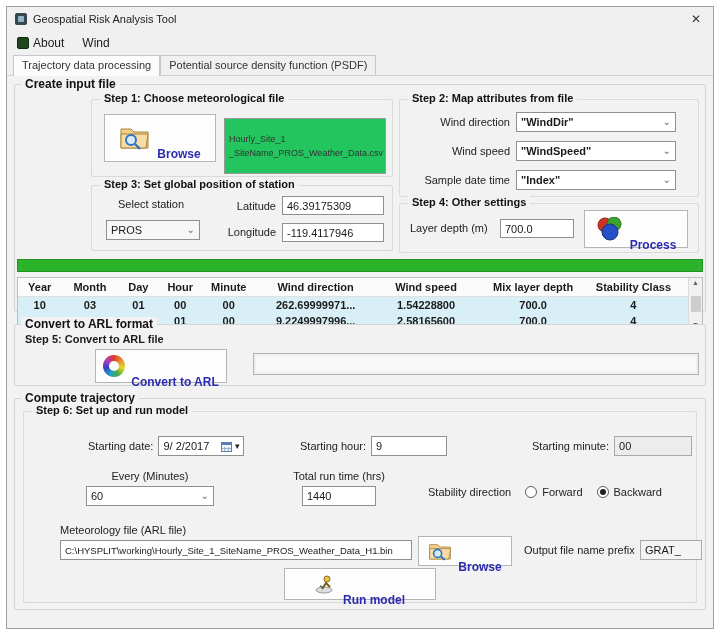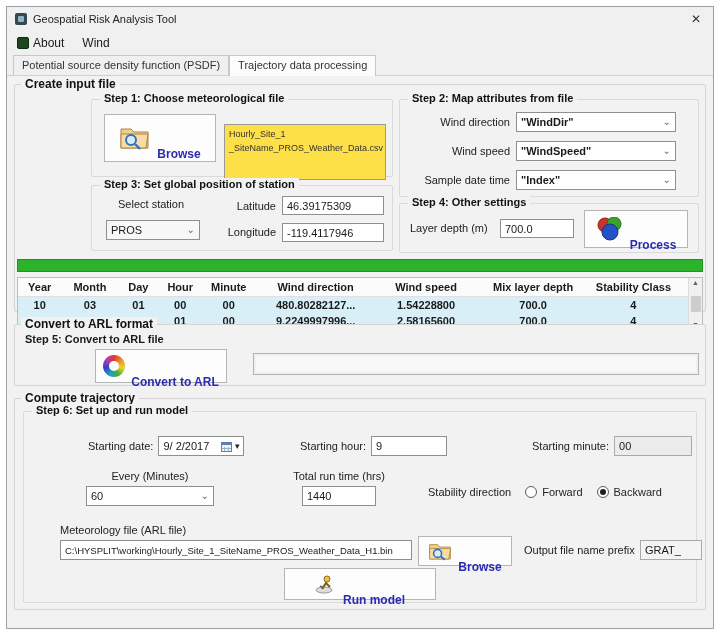--- a/index.html
+++ b/index.html
@@ -44,21 +44,21 @@
   .combo-val { font-weight:bold; white-space:nowrap; }
   .combo-val.plain { font-weight:normal; }
   .combo-arrow { color:#6a6a6a; font-size:10px; line-height:1; margin-left:4px; }
 
   .btn { background:#fdfdfd; border:1px solid #b5b5b5; display:flex; align-items:center; justify-content:center; gap:6px; cursor:default; }
   .btn-label { color:var(--accent-text,#2b2bb0); font-weight:bold; font-size:12px; white-space:nowrap;margin-top:32px; }
 
   
   .s1 { left:76px; top:14px; width:302px; height:78px; }
   .browse-btn { position:absolute; left:12px; top:14px; width:112px; height:48px; }
-  .filebox { position:absolute; left:132px; top:24px; width:162px; height:56px; background:#fde047; border:1px solid #9a9a9a; font-size:9px; padding:3px 4px; line-height:1.5; color:#333; overflow:hidden; }
+  .filebox { position:absolute; left:132px; top:18px; width:162px; height:56px; background:#22c55e; border:1px solid #9a9a9a; font-size:9px; padding:14px 4px; line-height:1.5; color:#333; overflow:hidden; }
 
   
   .s2 { left:384px; top:14px; width:300px; height:98px; }
   .s2row { position:absolute; left:0; width:100%; height:20px; display:flex; align-items:center; }
   .s2row .lbl { width:110px; text-align:right; margin-right:6px; }
   .s2row .combo { width:160px; height:20px; }
 
   
   .s3 { left:76px; top:100px; width:302px; height:66px; }
   
@@ -113,22 +113,22 @@
     <span class="menu-item">
       <span class="about-ico"></span>
       <span>About</span>
     </span>
     <span class="menu-item">
       <span>Wind</span>
     </span>
   </div>
 
   <div class="tabstrip">
+    <div class="tab active">Trajectory data processing</div>
     <div class="tab">Potential source density function (PSDF)</div>
-    <div class="tab active">Trajectory data processing</div>
   </div>
 
   <div class="content">
 
     <div class="group g-create">
       <span class="gtitle">Create input file</span>
 
       <div class="sub s1">
         <span class="stitle">Step 1: Choose meteorological file</span>
         <div class="btn browse-btn">
@@ -211,21 +211,21 @@
           <span class="cell c6">Wind speed</span>
           <span class="cell c7">Mix layer depth</span>
           <span class="cell c8">Stability Class</span>
         </div>
         <div class="trow">
           <span class="cell c0">10</span>
           <span class="cell c1">03</span>
           <span class="cell c2">01</span>
           <span class="cell c3">00</span>
           <span class="cell c4">00</span>
-          <span class="cell c5">480.80282127...</span>
+          <span class="cell c5">262.69999971...</span>
           <span class="cell c6">1.54228800</span>
           <span class="cell c7">700.0</span>
           <span class="cell c8">4</span>
         </div>
         <div class="trow">
           <span class="cell c0">10</span>
           <span class="cell c1">03</span>
           <span class="cell c2">01</span>
           <span class="cell c3">01</span>
           <span class="cell c4">00</span>

